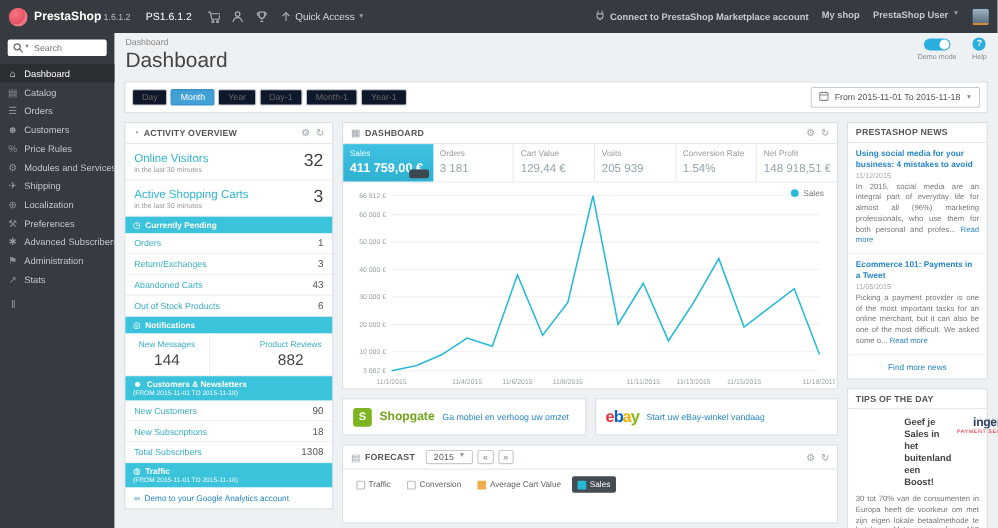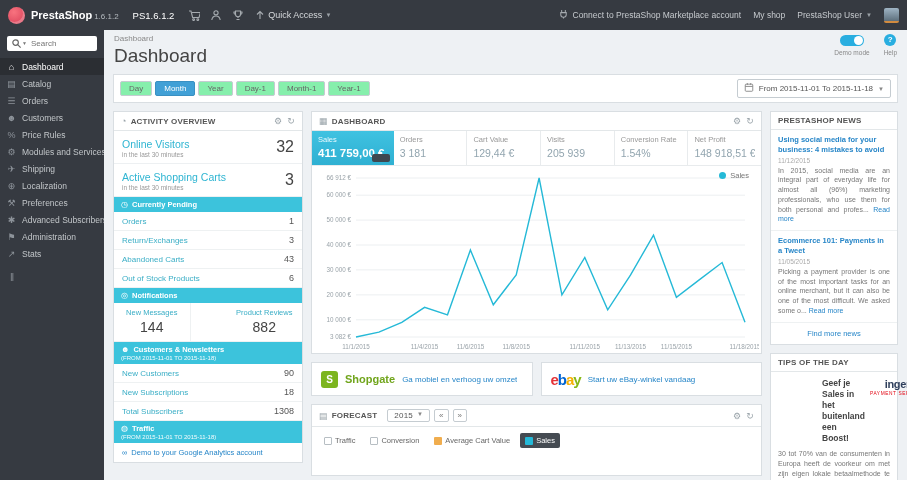--- a/index.html
+++ b/index.html
@@ -10,21 +10,21 @@
   
   .topbar { position:absolute; top:0; left:0; width:100%; height:30px; background:#363a41; display:flex; align-items:center; z-index:20; color:#c6cace; }
   .logo-circle { width:17px; height:17px; border-radius:50%; background:radial-gradient(circle at 35% 30%, #f8737f, #d63c55); margin:0 6px 0 8px; flex:0 0 auto; box-shadow:inset -2px -2px 0 rgba(255,255,255,.25); }
   .brand { color:#fff; font-weight:bold; font-size:11px; }
   .brand .ver { font-weight:normal; font-size:8px; color:#b7bcc1; margin-left:2px; }
   .shopname { color:#fff; font-size:9.5px; margin-left:14px; }
   .tb-icons { display:flex; align-items:center; gap:10px; margin-left:14px; }
   .tb-icons svg { display:block; }
   .quick-access { margin-left:2px; font-size:9px; color:#d6d9dc; display:flex; align-items:center; gap:3px; }
   .caret { font-size:6px; color:#9aa0a6; }
-  .tb-right { margin-left:auto; display:flex; align-items:center; gap:12px; padding-right:8px; font-size:8.5px; }
+  .tb-right { margin-left:auto; display:flex; align-items:flex-start; gap:12px; padding-right:8px; font-size:8.5px;font-weight:bold; }
   .tb-link { color:#c6cace; display:flex; align-items:center; gap:4px; }
   .avatar { width:15px; height:15px; border-radius:2px; background:linear-gradient(#9fb4c4,#5d6f7d); border-bottom:2px solid #d28b3f; }
 
   
   .sidebar { position:absolute; top:30px; left:0; bottom:0; width:104px; background:#363a41; z-index:10; }
   .search-wrap { position:relative; margin:6px 7px 7px; }
   .search-wrap input { width:90px; height:15px; border:none; border-radius:2px; background:#fff; font-size:8px; padding:0 4px 0 24px; color:#444; font-family:"Liberation Sans",sans-serif; }
   .search-wrap .mag { position:absolute; left:4px; top:2px; }
   .search-wrap .scope-caret { position:absolute; left:15px; top:4px; font-size:5px; color:#777; }
   .menu { list-style:none; }
@@ -41,21 +41,21 @@
   .page-title { font-size:19px; font-weight:normal; color:#444; margin-top:2px; }
   .head-right { position:absolute; right:10px; top:3px; display:flex; gap:14px; }
   .toggle-wrap, .help-wrap { text-align:center; }
   .toggle { width:24px; height:11px; border-radius:6px; background:#29aee0; position:relative; margin:2px auto 0; cursor:pointer; }
   .toggle .knob { position:absolute; right:1px; top:1px; width:9px; height:9px; border-radius:50%; background:#fff; }
   .tiny-label { font-size:6.5px; color:#888; margin-top:3px; }
   .help-circle { width:12px; height:12px; border-radius:50%; background:#29aee0; color:#fff; font-size:8px; font-weight:bold; line-height:12px; text-align:center; margin:1px auto 0; cursor:pointer; }
 
   
   .filterbar { margin:7px 9px 8px; background:#fff; border:1px solid #d9dee2; padding:4px 6px; display:flex; align-items:center; gap:3px; }
-  .fbtn { height:15px; padding:0 8px; font-size:8px; color:#666; background:#86efac; border:1px solid #c5ccd1; border-radius:2px; cursor:pointer; font-family:"Liberation Sans",sans-serif; }
+  .fbtn { height:15px; padding:0 8px; font-size:8px; color:#666; background:#0f172a; border:1px solid #c5ccd1; border-radius:2px; cursor:pointer; font-family:"Liberation Sans",sans-serif; }
   .fbtn.active { background:#41a0d6; border-color:#3a90c2; color:#fff; }
   .date-range { margin-left:auto; display:flex; align-items:center; gap:5px; border:1px solid #c5ccd1; border-radius:2px; background:#fff; padding:2px 6px; font-size:8px; color:#555; cursor:pointer; }
 
   
   .columns { display:flex; gap:8px; padding:0 9px; align-items:flex-start; }
   .col-left { width:190px; flex:0 0 auto; }
   .col-mid { flex:1; display:flex; flex-direction:column; gap:8px; min-width:0; }
   .col-right { width:128px; flex:0 0 auto; display:flex; flex-direction:column; gap:8px; }
 
   .panel { background:#fff; border:1px solid #d9dee2; }

